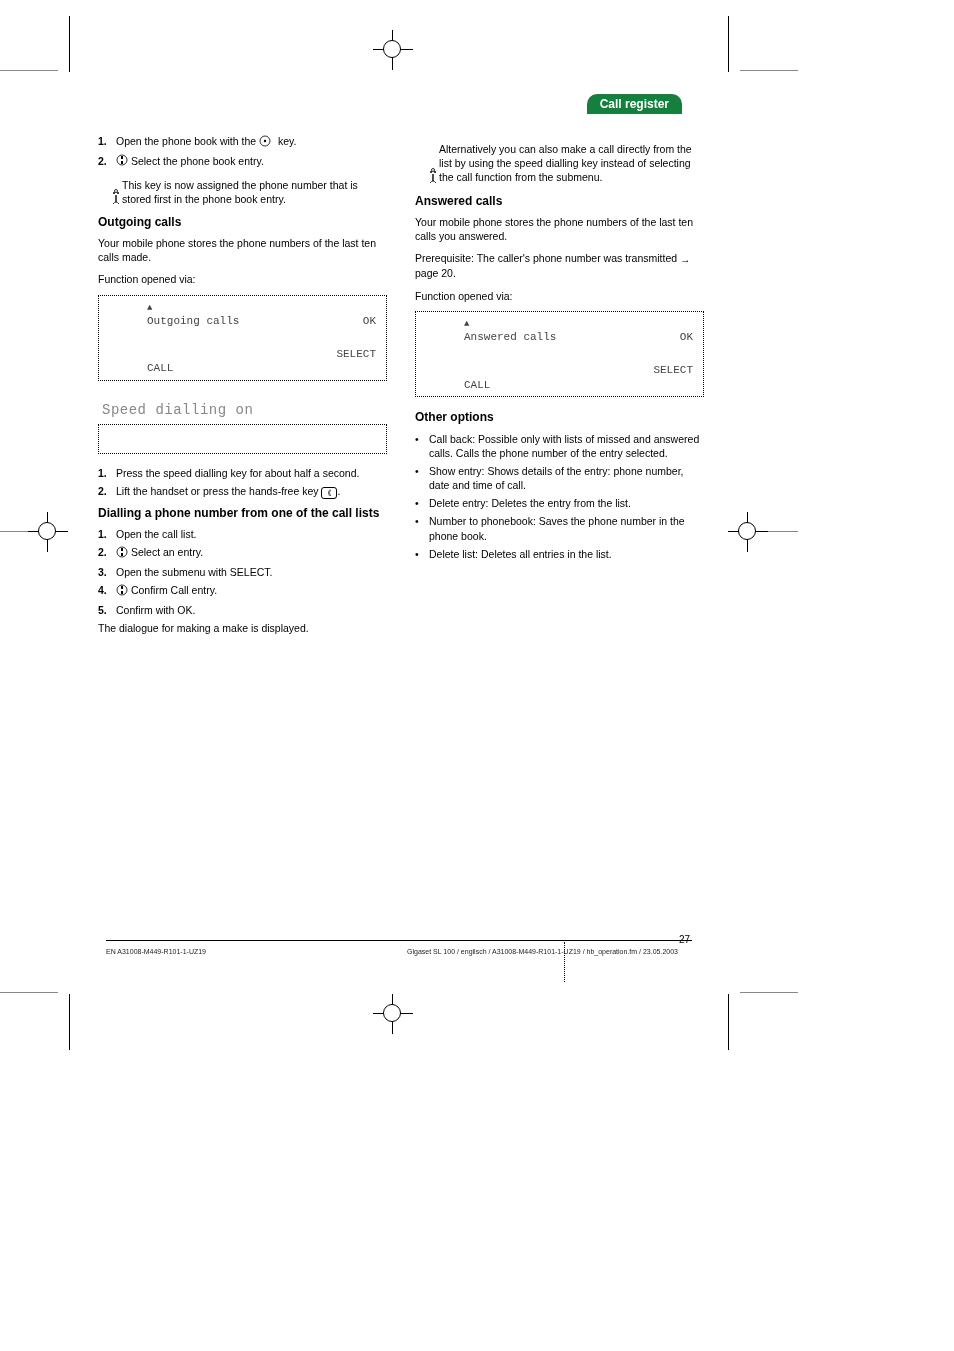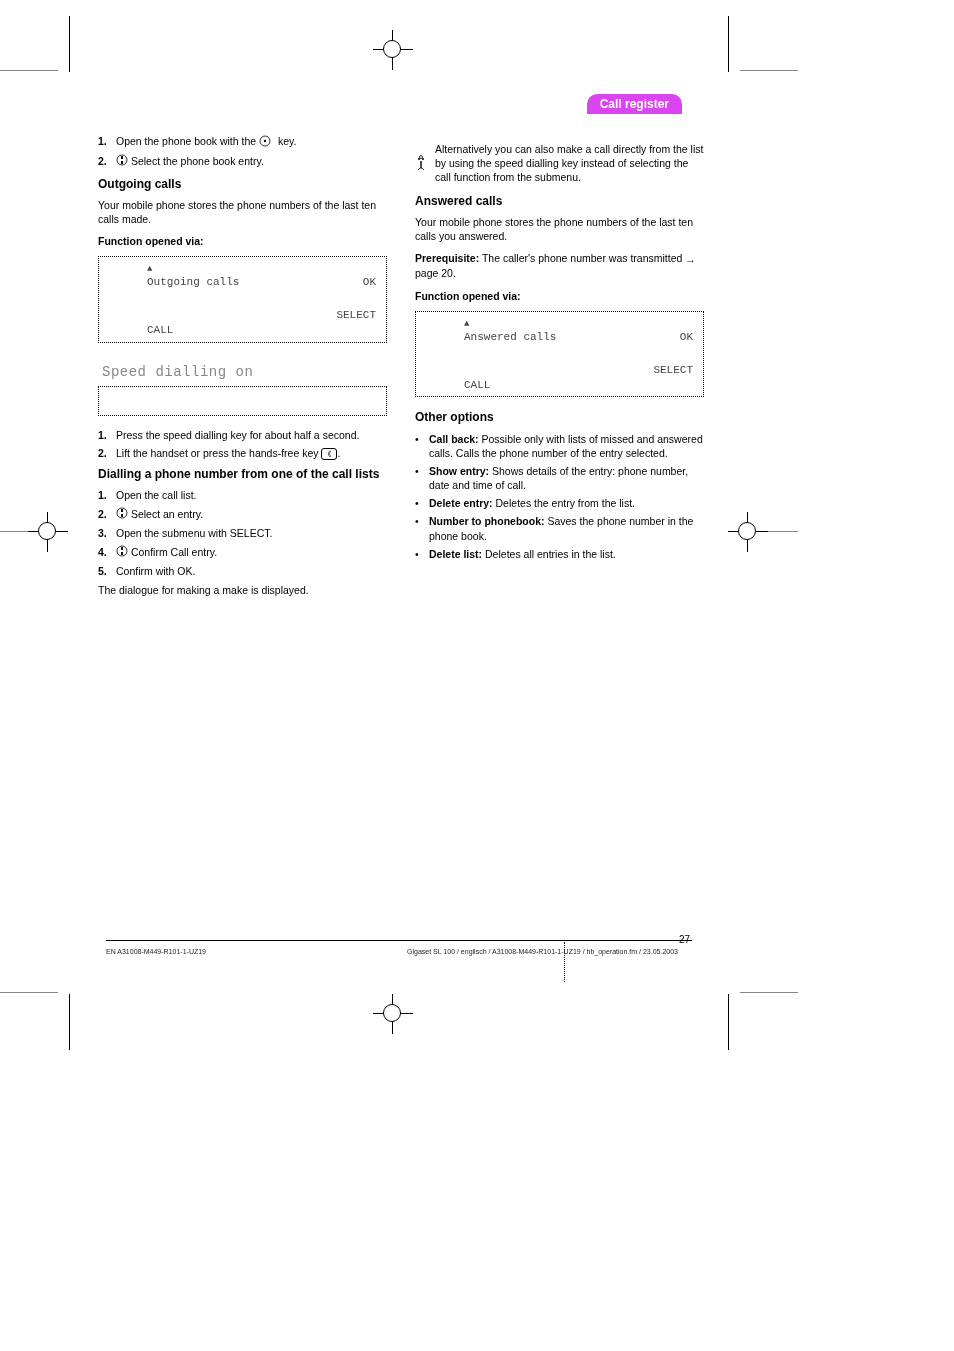--- a/index.html
+++ b/index.html
@@ -27,34 +27,34 @@
   .reg-right  { left: 728px; top: 512px; }
   .registration .rh { position: absolute; top: 19px; left: 0; width: 40px; height: 1px; background: #000; }
   .registration .rv { position: absolute; left: 19px; top: 0; height: 40px; width: 1px; background: #000; }
   .registration .rc { position: absolute; left: 10px; top: 10px; width: 18px; height: 18px; border: 1px solid #000; border-radius: 50%; background: #fff; }
 
   .page-num-dotted { position: absolute; left: 564px; top: 942px; height: 40px; border-left: 1px dotted #000; }
 
   
   .page { position: absolute; left: 70px; top: 72px; width: 658px; height: 920px; }
 
-  .tab { position: absolute; right: 46px; top: 22px; background: #d946ef; color: #fff; font-weight: bold; font-size: 12px; padding: 3px 13px; border-radius: 10px 10px 0 0; }
+  .tab { position: absolute; right: 46px; top: 22px; background: #15803d; color: #fff; font-weight: bold; font-size: 12px; padding: 3px 13px; border-radius: 10px 10px 0 0; }
 
   .footer-line { position: absolute; left: 36px; right: 36px; top: 868px; height: 0; border-top: 1px solid #000; }
   .footer-text { position: absolute; left: 36px; right: 50px; top: 876px; font-size: 7px; color: #222; display: flex; justify-content: space-between; }
   .page-num { position: absolute; right: 38px; top: 862px; font-size: 10px; font-family: Arial; text-align: center; }
 
   .columns { position: absolute; left: 28px; top: 62px; width: 606px; display: flex; gap: 28px; }
   .col { width: 290px; font-size: 10.5px; line-height: 1.35; }
   .col p { margin-bottom: 8px; }
-  .bold { font-weight: bold; }
+  .bold { font-weight: normal; }
   .h2 { font-weight: bold; font-size: 12px; margin-top: 6px; margin-bottom: 6px; }
   .step { display: flex; gap: 6px; margin-bottom: 4px; }
   .step .n { font-weight: bold; min-width: 12px; }
-  .note-row { display: flex; gap: 8px; align-items: center; margin: 8px 0; }
+  .note-row { display: flex; align-items: flex-end; margin: 8px 12px; }
   .info-icon { width: 14px; display: inline-block; }
   .info-icon svg { display: block; }
 
   
   .lcd { border: 1.5px dotted #000; padding: 6px 10px 4px 10px; margin: 8px 0 12px 0; font-family: "Courier New", monospace; font-size: 11px; color: #444; }
   .lcd .row { display: flex; justify-content: space-between; min-height: 14px; }
   .lcd .tri { font-size: 9px; padding-left: 38px; }
   .lcd .indent { padding-left: 38px; }
   .lcd-small { border: 1.5px dotted #000; height: 30px; margin: 4px 0 12px 0; }
 
@@ -118,20 +118,32 @@
       </div>
       <div class="step">
         <span class="n">2.</span>
         <span><span class="inline-icon"><svg width="12" height="12">
                 <circle cx="6" cy="6" r="5" fill="none" stroke="#000" stroke-width="0.8"></circle>
                 <rect x="5" y="2" width="2" height="3" fill="#000"></rect>
                 <rect x="5" y="7" width="2" height="3" fill="#000"></rect>
               </svg></span> <span>Select the phone book entry.</span></span>
       </div>
 
+      <div class="note-row">
+        <span class="info-icon">
+            <svg width="12" height="18">
+              <circle cx="6" cy="3" r="1.5" fill="none" stroke="#000" stroke-width="0.8"></circle>
+              <circle cx="4" cy="5" r="1" fill="#000"></circle>
+              <circle cx="8" cy="5" r="1" fill="#000"></circle>
+              <path d="M6 7 L6 14" stroke="#000" stroke-width="1.4"></path>
+              <path d="M3 16 Q6 12 9 16" stroke="#000" fill="none" stroke-width="0.8"></path>
+            </svg>
+          </span>
+        <span>This key is now assigned the phone number that is stored first in the phone book entry.</span>
+      </div>
 
       <div class="h2">Outgoing calls</div>
       <p>Your mobile phone stores the phone numbers of the last ten calls made.</p>
       <p class="bold">Function opened via:</p>
 
       <div class="lcd">
         <div class="tri">▲</div>
         <div class="row">
             <span class="indent">Outgoing calls</span>
             <span>OK</span>

